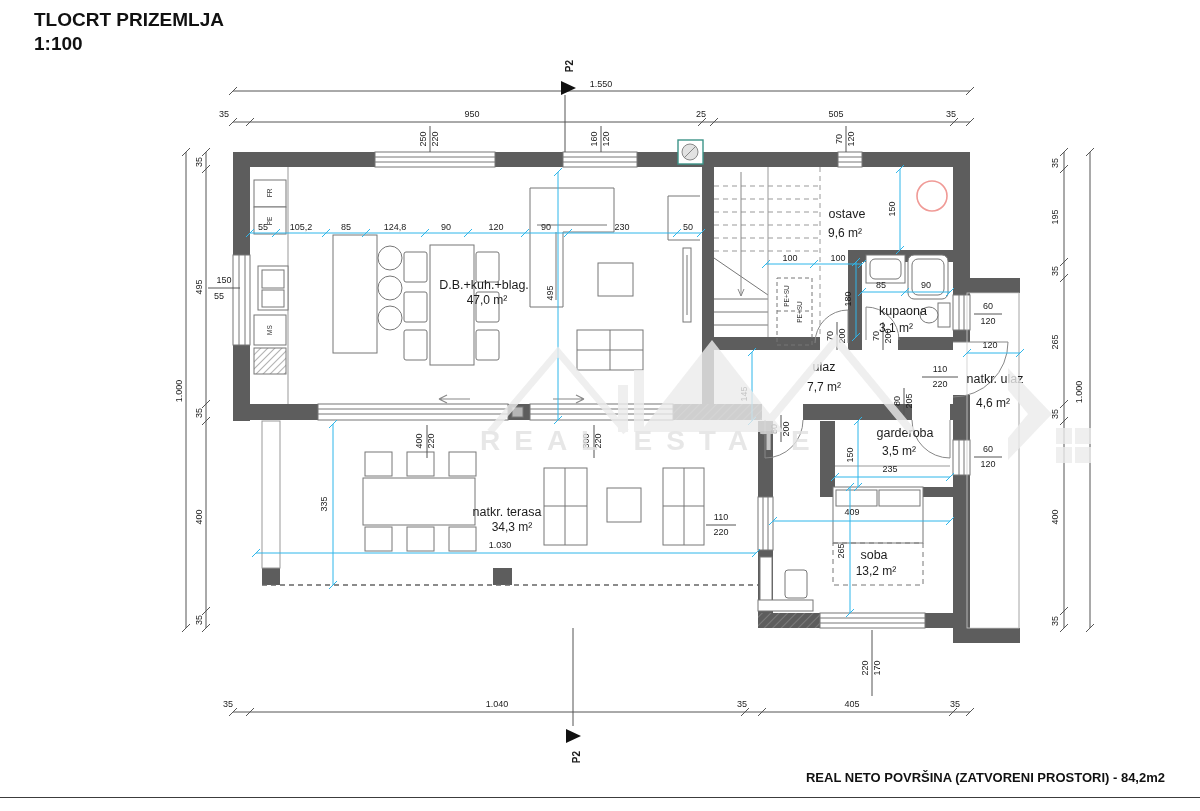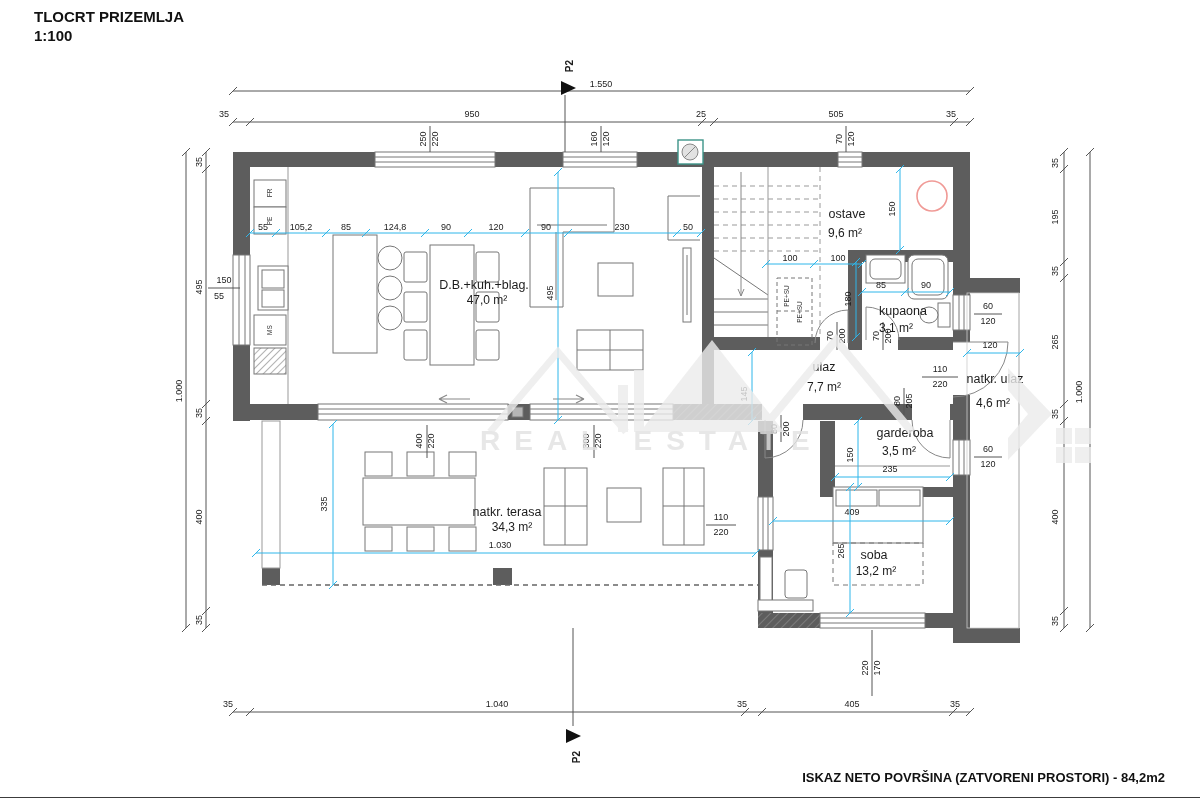--- a/index.html
+++ b/index.html
@@ -1,17 +1,17 @@
 <!DOCTYPE html>
 <html><head>
 <meta charset="utf-8">
 <style>
   html,body{margin:0;padding:0;background:#fff;}
   body{width:1200px;height:811px;position:relative;font-family:"Liberation Sans",sans-serif;overflow:hidden;}
-  .title{position:absolute;left:34px;top:8px;font-size:15px;font-weight:bold;color:#111;line-height:1.25;white-space:pre;}
+  .title{position:absolute;left:34px;top:8px;font-size:19px;font-weight:bold;color:#111;line-height:1.25;white-space:pre;}
   .footer{position:absolute;left:0;top:770px;width:1165px;text-align:right;font-size:13px;font-weight:bold;color:#111;}
   .footer-line{position:absolute;left:0;top:797px;width:1200px;height:0;border-top:1.5px solid #3c3c3c;}
   svg{position:absolute;left:0;top:0;}
   text{fill:#1c1c1c;}
   text.dim{font-size:9px;}
   text.room{font-size:12.5px;}
   text.area{font-size:12px;}
   text.app{font-size:6.5px;fill:#333;}
   text.p2{font-size:10px;font-weight:bold;}
   text.wm{font-size:28px;font-weight:bold;letter-spacing:14px;fill:#e2e2e2;}
@@ -326,14 +326,14 @@
     <path d="M760,432 L836,340 L912,432" stroke="#ececec" stroke-width="8" fill="none"></path>
     <path d="M1008,368 L1052,414 L1008,460 L1008,438 L1028,414 L1008,390 Z" fill="#ececec"></path>
     <rect x="1056" y="428" width="16" height="16" fill="#ececec"></rect>
       <rect x="1075" y="428" width="16" height="16" fill="#ececec"></rect>
     <rect x="1056" y="447" width="16" height="16" fill="#ececec"></rect>
       <rect x="1075" y="447" width="16" height="16" fill="#ececec"></rect>
     <text class="wm" x="480" y="450">REAL ESTATE</text>
   </g>
 </svg>
 
-<div class="footer">ISKAZ NETO POVRŠINA (ZATVORENI PROSTORI) - 84,2m2</div>
+<div class="footer">REAL NETO POVRŠINA (ZATVORENI PROSTORI) - 84,2m2</div>
 <div class="footer-line"></div>
 
 </body></html>

